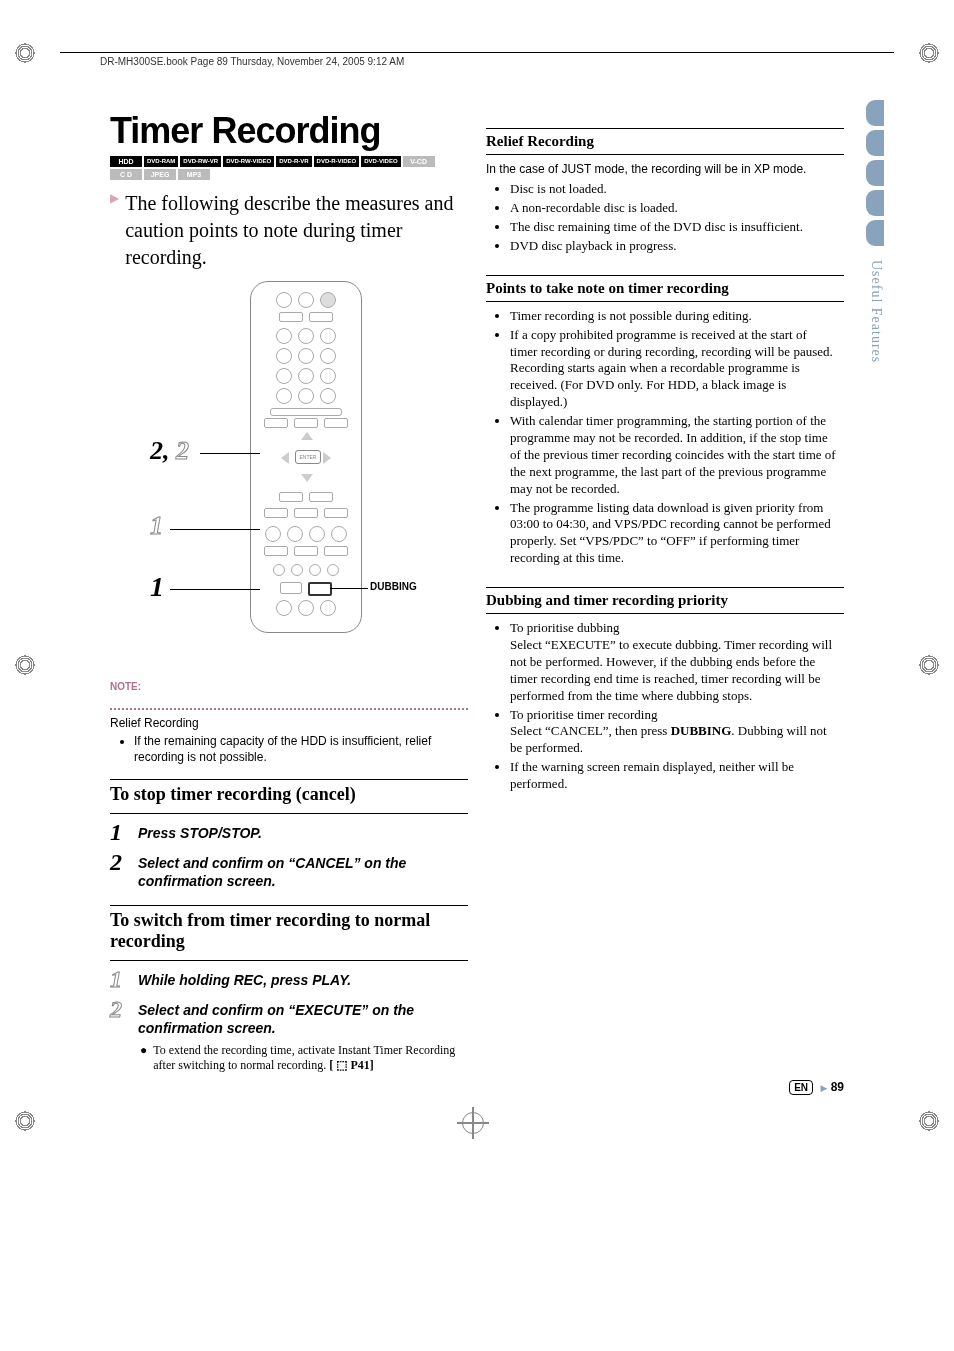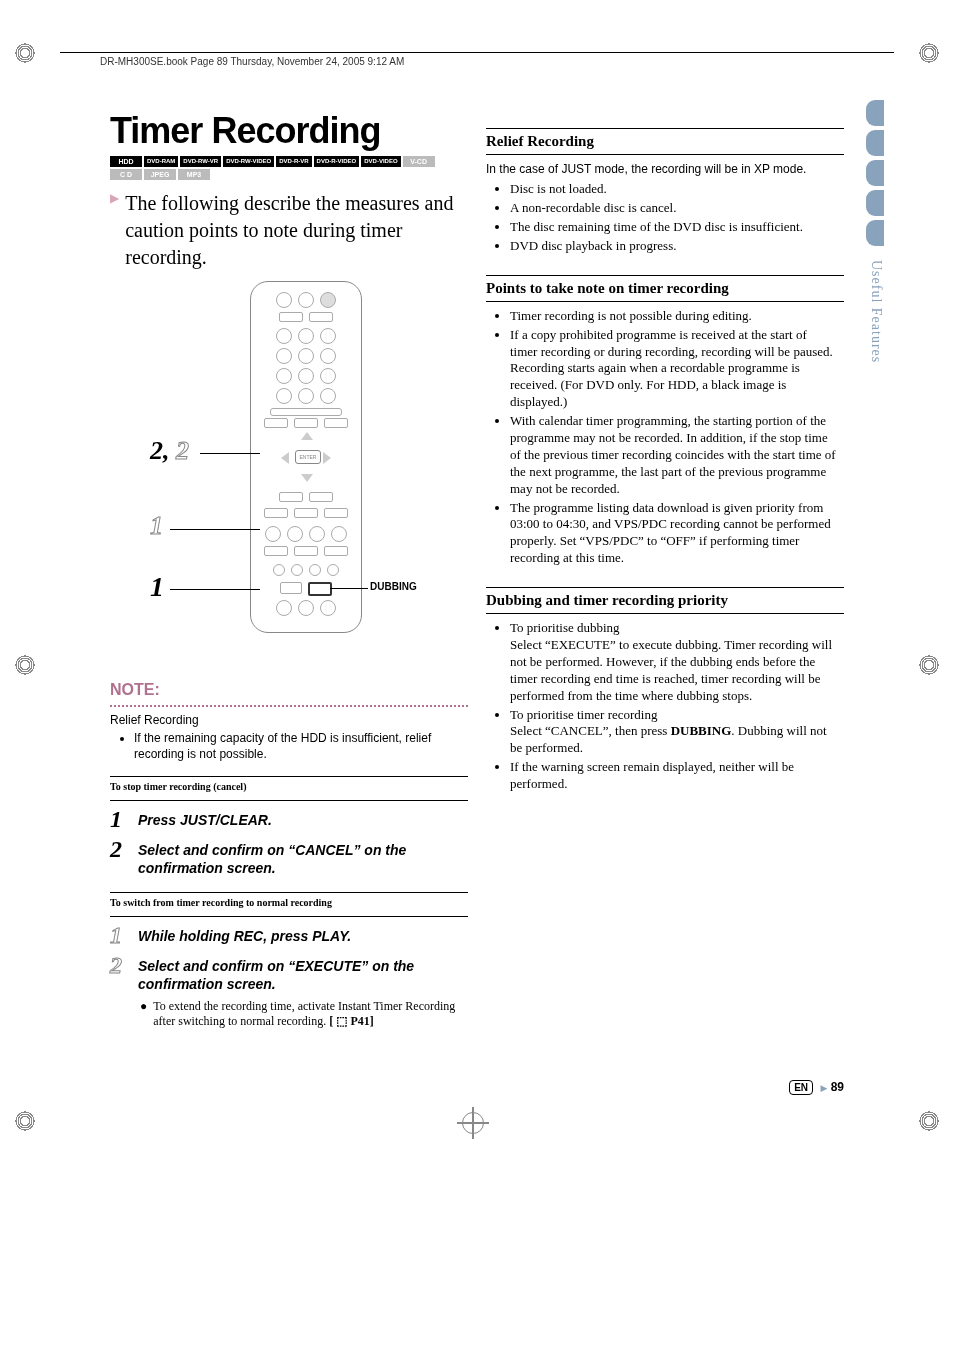--- a/index.html
+++ b/index.html
@@ -160,22 +160,22 @@
     position: absolute;
     left: 260px;
     top: 300px;
     font-size: 10px;
     font-weight: bold;
   }
 
   .note-hdr {
     color: #b0718e;
     font-weight: bold;
-    font-size: 16px;
-    margin: 20px 0 6px 0;
+    font-size: 10px;
+    margin: 20px 0 16px 0;
   }
   .dotted {
     border: none;
     border-top: 2px dotted #b0718e;
     margin: 2px 0 6px 0;
   }
   .note-sub {
     font-size: 12px;
     margin: 4px 0;
   }
@@ -189,21 +189,21 @@
   ul.bullets.serif { font-family: Georgia, serif; font-size: 13px; }
 
   .section-rule {
     border: none;
     border-top: 1px solid #000;
     margin: 14px 0 4px 0;
   }
   .section-head {
     font-family: Georgia, serif;
     font-weight: bold;
-    font-size: 10px;
+    font-size: 18px;
     margin: 0 0 8px 0;
   }
 
   .step {
     display: flex;
     gap: 8px;
     margin: 6px 0;
     align-items: flex-start;
   }
   .step-num {
@@ -455,21 +455,21 @@
         <li>If the remaining capacity of the HDD is insufficient, relief recording is not possible.</li>
       </ul>
 
       <hr class="section-rule">
       <div class="section-head">To stop timer recording (cancel)</div>
       <hr class="section-rule" style="margin-top:0;">
 
       <div class="step">
         <div class="step-num">1</div>
         <div class="step-text">
-          <span>Press </span><span class="kw">JUST/CLEAR</span><span>.</span>
+          <span>Press </span><span class="kw">STOP/STOP</span><span>.</span>
         </div>
       </div>
       <div class="step">
         <div class="step-num">2</div>
         <div class="step-text">
           <span>Select and confirm on “</span><span class="kw">CANCEL</span><span>” on the confirmation screen.</span>
         </div>
       </div>
 
       <hr class="section-rule">
@@ -490,21 +490,21 @@
         <span class="dot">●</span>
         <span><span>To extend the recording time, activate Instant Timer Recording after switching to normal recording. </span><b>[&nbsp;⬚ P41]</b></span>
       </div>
     </div>
 
     <div class="col col-right">
       <div class="right-h" style="margin-top:18px;">Relief Recording</div>
       <div class="body-sans">In the case of JUST mode, the recording will be in XP mode.</div>
       <ul class="bullets serif">
         <li>Disc is not loaded.</li>
-        <li>A non-recordable disc is cancel.</li>
+        <li>A non-recordable disc is loaded.</li>
         <li>The disc remaining time of the DVD disc is insufficient.</li>
         <li>DVD disc playback in progress.</li>
       </ul>
 
       <div class="right-h">Points to take note on timer recording</div>
       <ul class="bullets serif">
         <li>Timer recording is not possible during editing.</li>
         <li>If a copy prohibited programme is received at the start of timer recording or during recording, recording will be paused. Recording starts again when a recordable programme is received. (For DVD only. For HDD, a black image is displayed.)</li>
         <li>With calendar timer programming, the starting portion of the programme may not be recorded. In addition, if the stop time of the previous timer recording coincides with the start time of the next programme, the last part of the previous programme may not be recorded.</li>
         <li>The programme listing data download is given priority from 03:00 to 04:30, and VPS/PDC recording cannot be performed properly. Set “VPS/PDC” to “OFF” if performing timer recording at this time.</li>

